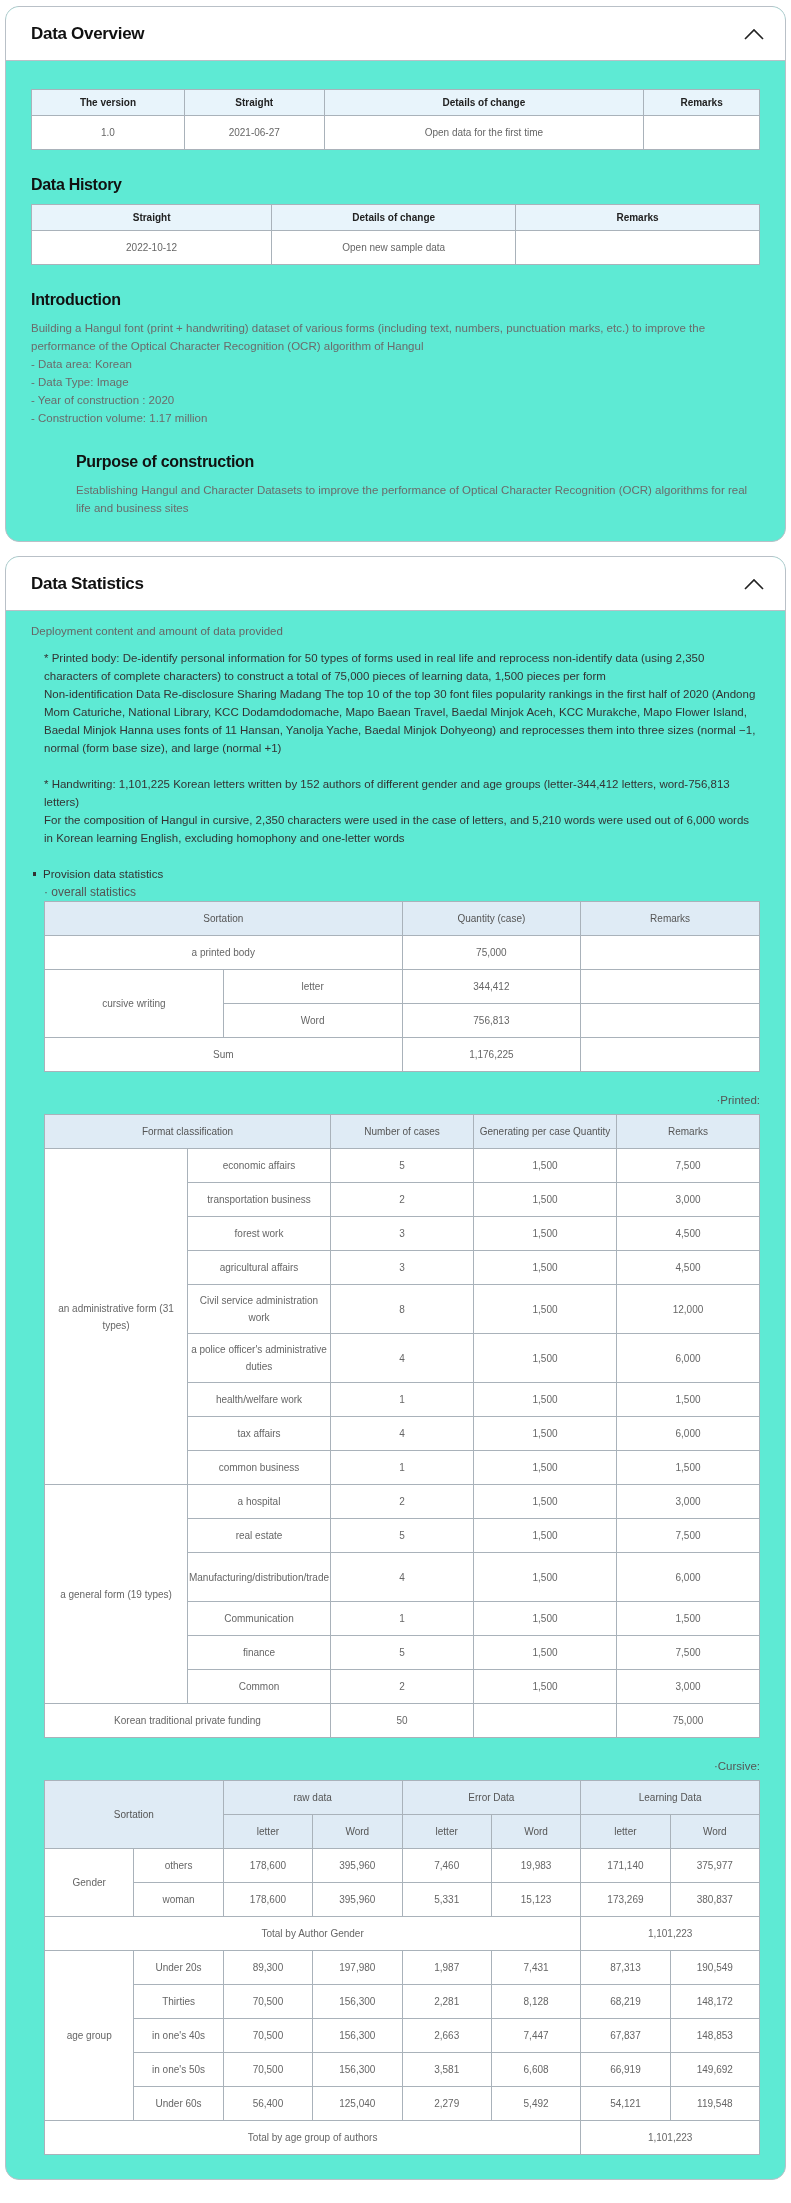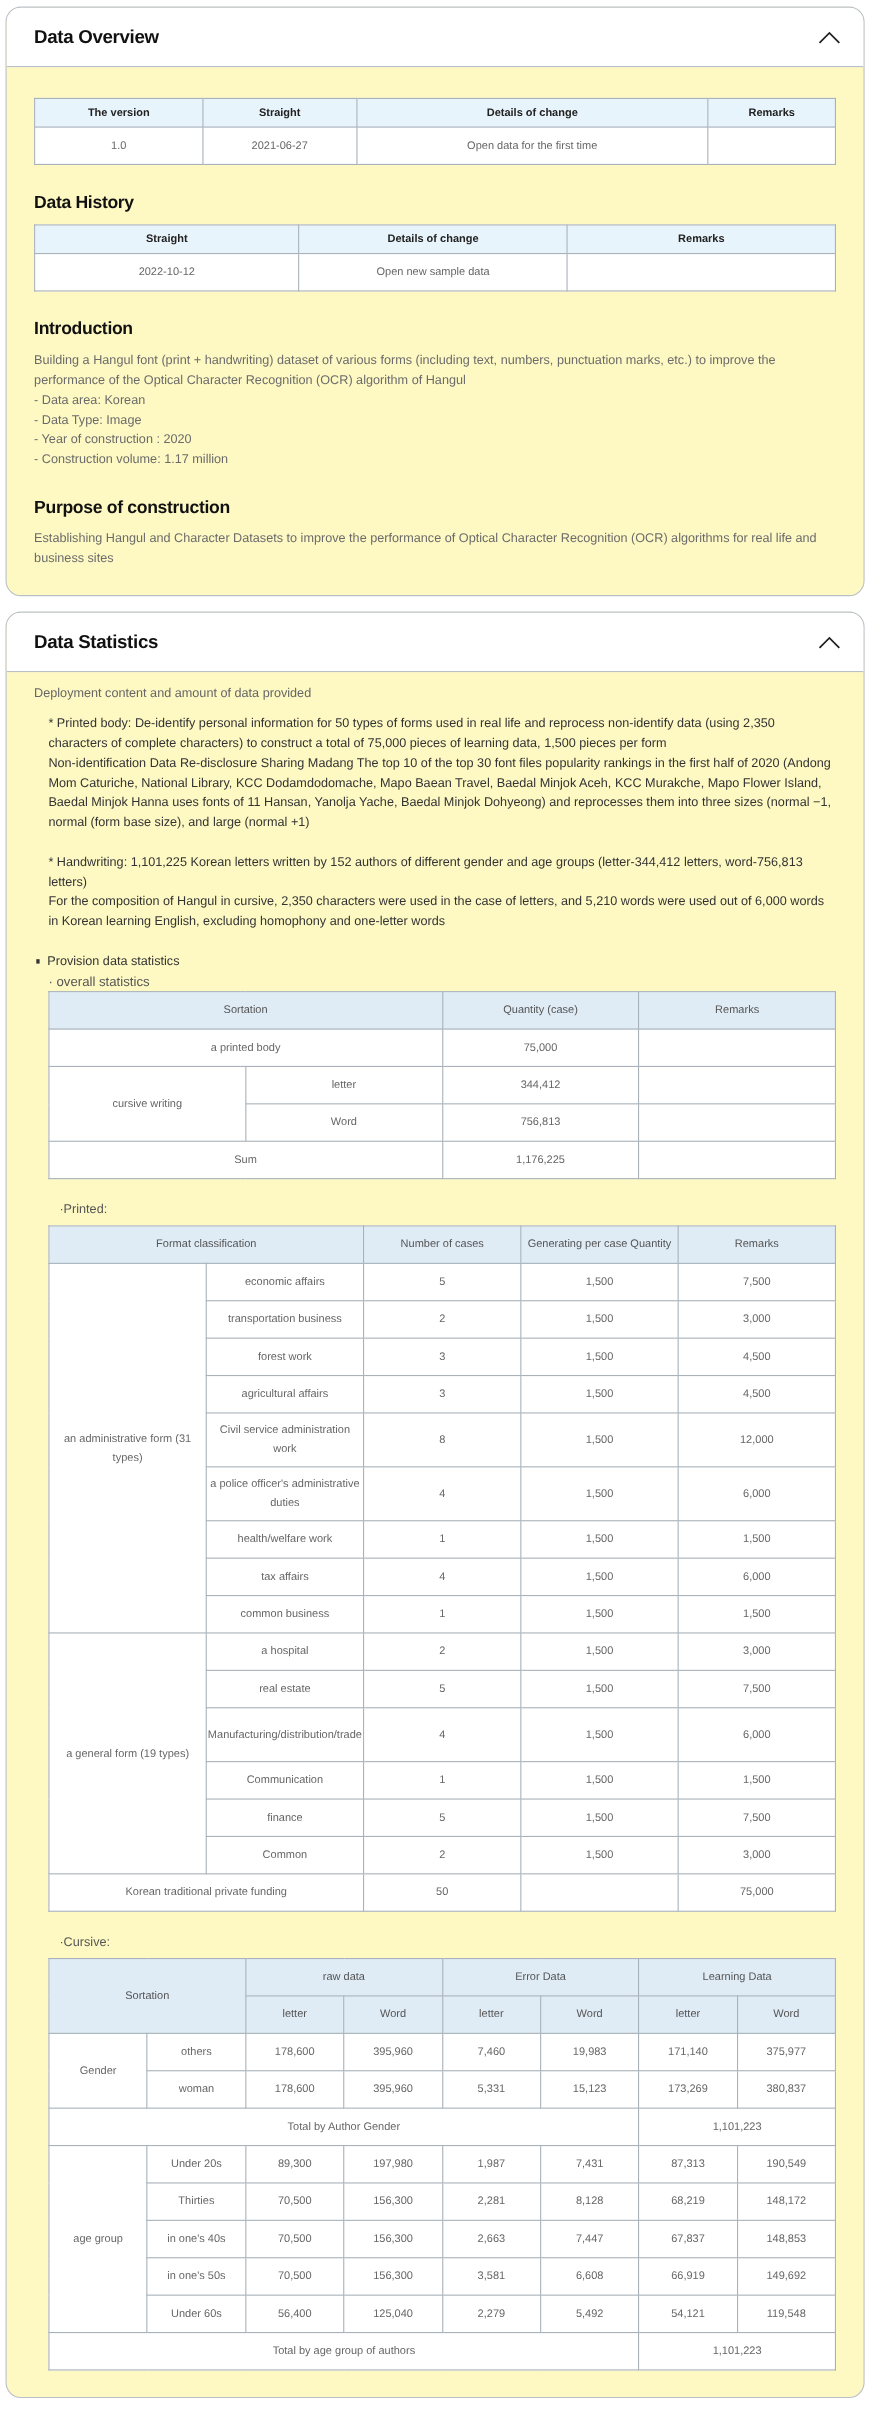--- a/index.html
+++ b/index.html
@@ -7,21 +7,21 @@
     width: 791px;
     background: #ffffff;
     font-family: "Liberation Sans", "DejaVu Sans", sans-serif;
     color: #222;
     padding: 6px 5px 10px 5px;
   }
   .panel {
     border: 1px solid #b9c0c7;
     border-radius: 14px;
     overflow: hidden;
-    background: #fef9c3;
+    background: #5eead4;
     margin-bottom: 14px;
   }
   .panel-head {
     background: #ffffff;
     height: 54px;
     display: flex;
     align-items: center;
     justify-content: space-between;
     padding: 0 20px 0 25px;
     border-bottom: 1px solid #b9c0c7;
@@ -40,21 +40,21 @@
   .panel-body.stats { padding: 14px 25px 24px 25px; }
 
   h3.sec {
     font-size: 16px;
     font-weight: bold;
     color: #111;
     margin-bottom: 10px;
     letter-spacing: -0.3px;
   }
   .sec-block { margin-bottom: 26px; }
-  .sec-block:last-child { margin-bottom: 0; }
+  .sec-block:last-child { margin-bottom: 0; margin-left: 45px; }
   p.body-text, .line {
     font-size: 11.5px;
     color: #6b6b6b;
     line-height: 18px;
   }
 
   table.grid {
     width: 100%;
     border-collapse: collapse;
     background: #ffffff;
@@ -93,21 +93,21 @@
     width: 12px; flex: none; position: relative; height: 18px;
   }
   .bul .dot::before {
     content: ""; position: absolute; left: 2px; top: 7px;
     width: 3px; height: 4px; background: #333;
   }
   .indent { padding-left: 13px; font-size: 11.5px; color: #333; line-height: 18px; }
   .gap { height: 18px; }
   .sub-label { font-size: 12px; color: #555; padding-left: 13px; margin: 2px 0 2px 0; }
   .tbl-wrap { padding-left: 13px; }
-  .small-label { font-size: 11.5px; color: #555; padding-left: 23px; margin: 22px 0 8px 0; }
+  .small-label { font-size: 11.5px; color: #555; padding-left: 23px; margin: 22px 0 8px 0; text-align: right; }
 </style>
 </head>
 <body>
 
 <div class="panel">
   <div class="panel-head">
     <span class="panel-title">Data Overview</span>
     <svg class="chev" viewBox="0 0 22 14">
         <polyline points="2,12 11,3 20,12" fill="none" stroke="#222" stroke-width="1.6"></polyline>
       </svg>

